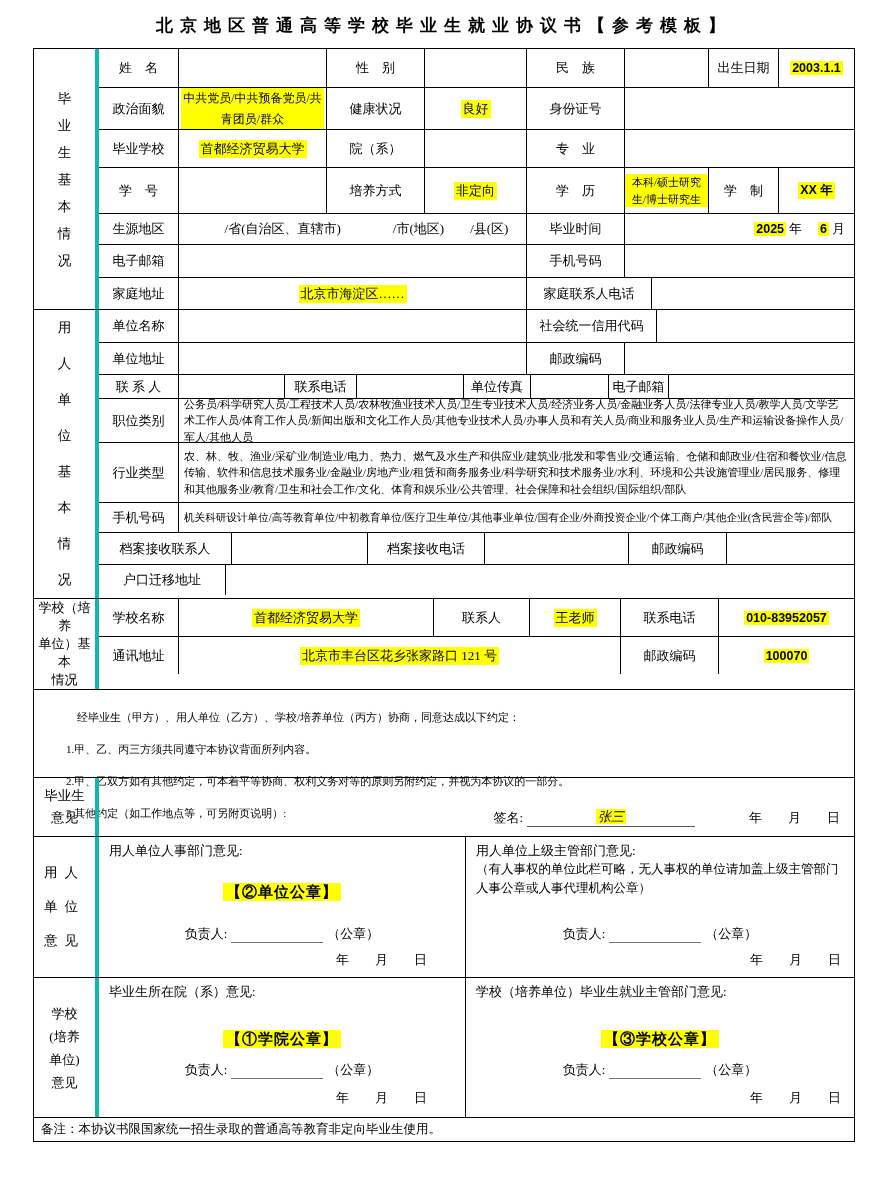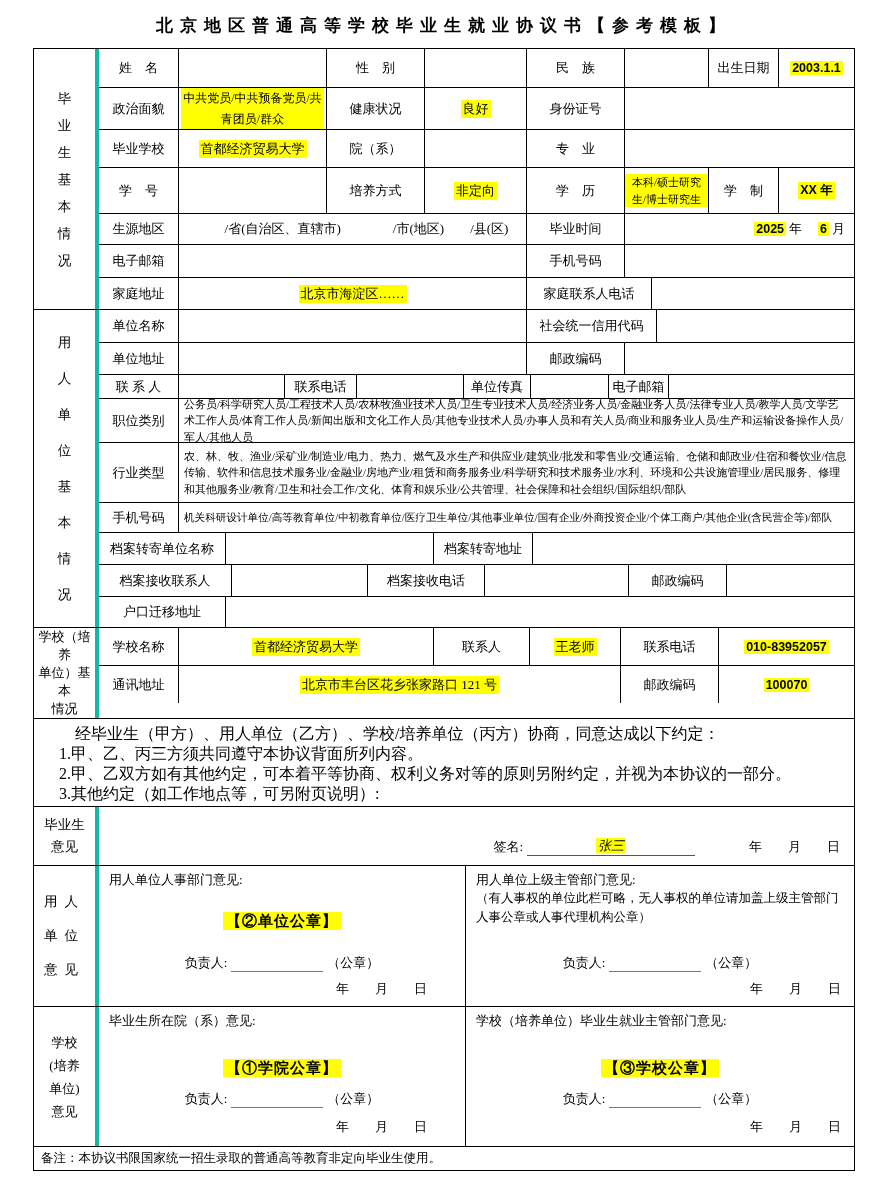--- a/index.html
+++ b/index.html
@@ -19,21 +19,21 @@
      justify-content:center;text-align:center;font-size:13px;padding:0 2px;overflow:hidden;min-width:0;}
   .c.c0{border-left:none;}
   .c.left{justify-content:center;text-align:left;}
   .opt{font-size:11px;line-height:1.5;text-align:left;justify-content:flex-start;padding:1px 5px;}
   .opt.one{font-size:10.6px;white-space:nowrap;}
   .hl{background:#ffff00;padding:0 2px;}
   .num{font-family:"Liberation Sans","DejaVu Sans",sans-serif;font-weight:bold;font-size:12.5px;}
   .pol{font-size:12px;line-height:1.7;}
   .deg{font-size:11px;line-height:1.5;padding:0;}
   .agree{border-top:1px solid #000;height:88px;box-sizing:border-box;padding:5px 9px;}
-  .agree p{margin:0;line-height:20px;font-size:16px;}
+  .agree p{margin:12px;line-height:20px;font-size:11px;}
   .in2{text-indent:2em;}
   .in1{text-indent:1em;}
   .opbody{flex:1;min-width:0;position:relative;}
   .half{position:relative;box-sizing:border-box;}
   .twohalf{display:flex;flex:1;min-width:0;}
   .half.l{width:367px;min-width:367px;border-right:1px solid #000;}
   .half.r{flex:1;min-width:0;}
   .oh{font-size:13px;padding:4px 8px 0 10px;line-height:19px;text-align:left;}
   .stampwrap{position:absolute;left:0;right:0;text-align:center;}
   .stamp{background:#ffff00;font-weight:bold;font-size:15px;letter-spacing:1px;padding:1px 3px;}
@@ -175,26 +175,20 @@
         </div>
         <div class="row" style="height:60px">
           <div class="c c0" style="width:79px">行业类型</div>
           <div class="c opt" style="flex:1">农、林、牧、渔业/采矿业/制造业/电力、热力、燃气及水生产和供应业/建筑业/批发和零售业/交通运输、仓储和邮政业/住宿和餐饮业/信息传输、软件和信息技术服务业/金融业/房地产业/租赁和商务服务业/科学研究和技术服务业/水利、环境和公共设施管理业/居民服务、修理和其他服务业/教育/卫生和社会工作/文化、体育和娱乐业/公共管理、社会保障和社会组织/国际组织/部队</div>
         </div>
         <div class="row" style="height:30px">
           <div class="c c0" style="width:79px">手机号码</div>
           <div class="c opt one" style="flex:1">机关科研设计单位/高等教育单位/中初教育单位/医疗卫生单位/其他事业单位/国有企业/外商投资企业/个体工商户/其他企业(含民营企等)/部队</div>
         </div>
         <div class="row" style="height:32px">
-          <div class="c c0" style="width:126px">档案转寄单位名称</div>
-          <div class="c" style="width:208px"></div>
-          <div class="c" style="width:99px">档案转寄地址</div>
-          <div class="c" style="flex:1"></div>
-        </div>
-        <div class="row" style="height:32px">
           <div class="c c0" style="width:132px">档案接收联系人</div>
           <div class="c" style="width:136px"></div>
           <div class="c" style="width:117px">档案接收电话</div>
           <div class="c" style="width:144px"></div>
           <div class="c" style="width:98px">邮政编码</div>
           <div class="c" style="flex:1"></div>
         </div>
         <div class="row" style="height:31px">
           <div class="c c0" style="width:126px">户口迁移地址</div>
           <div class="c" style="flex:1"></div>

